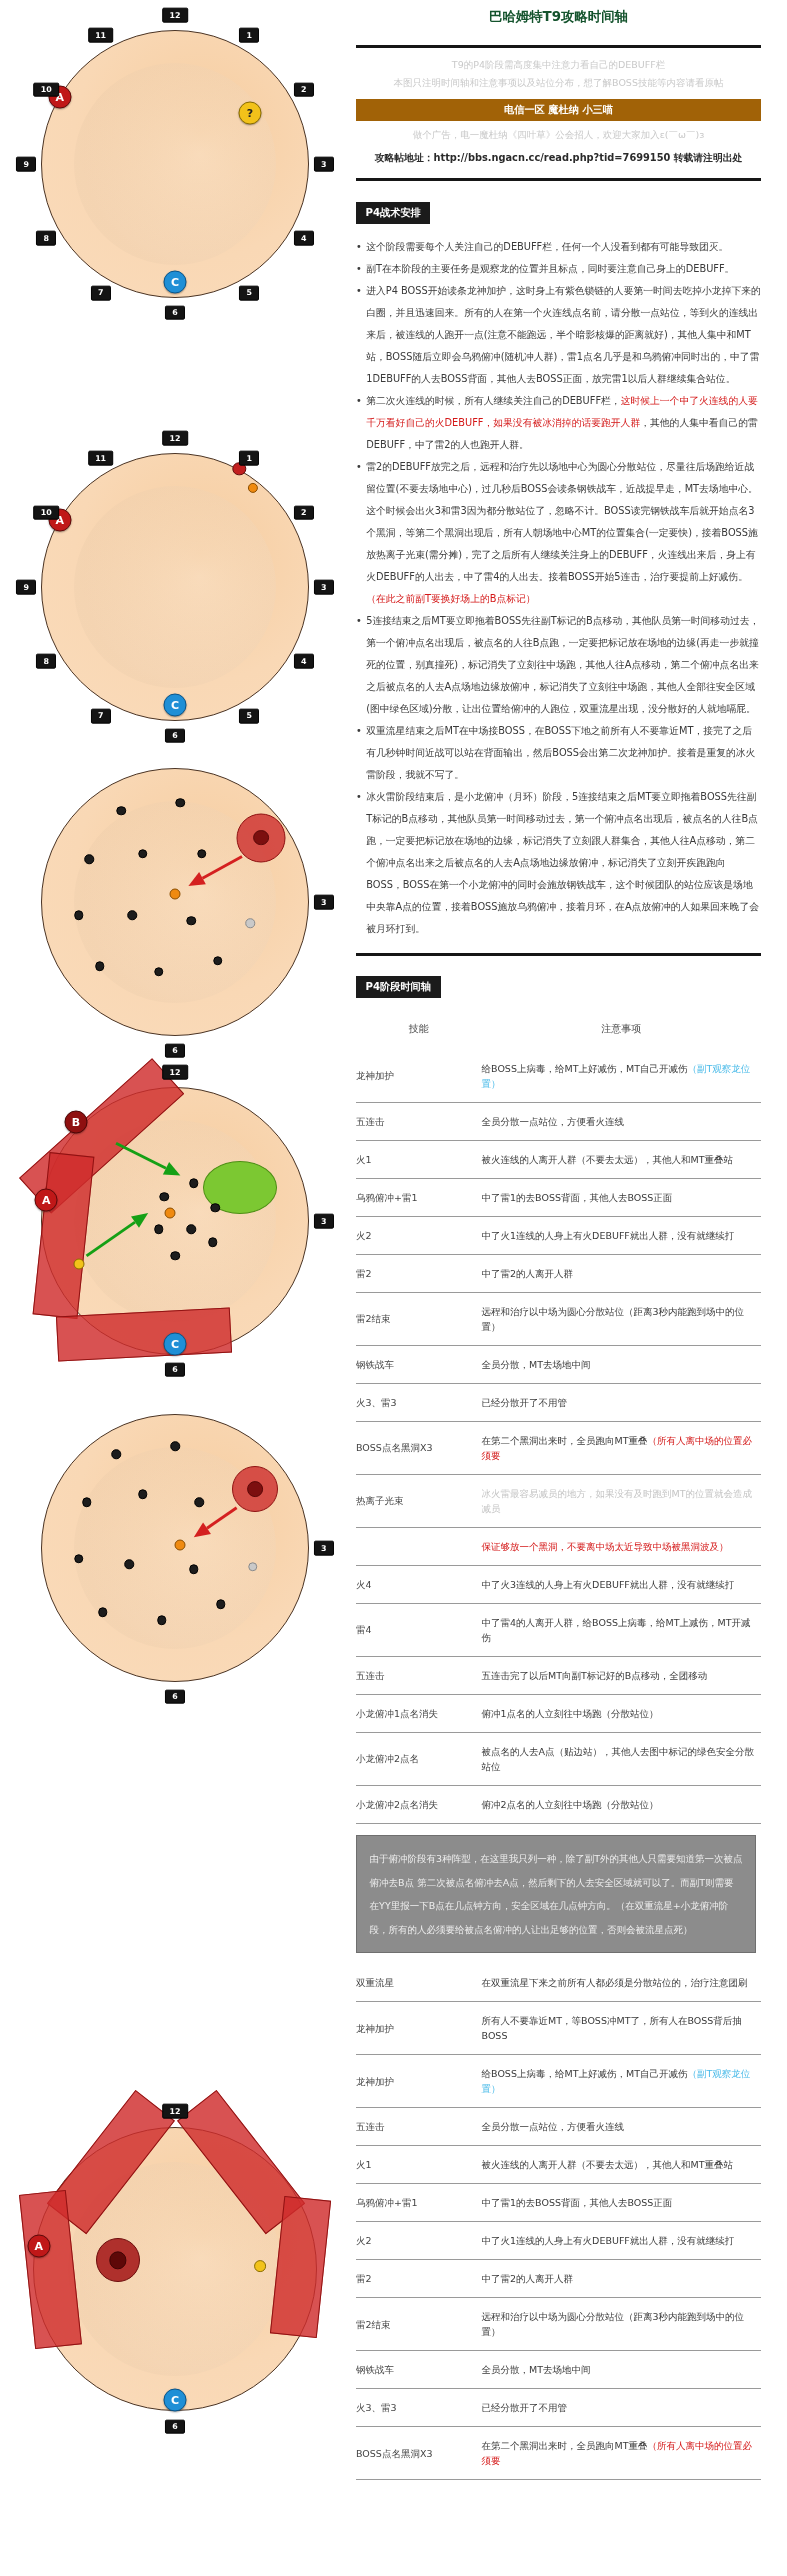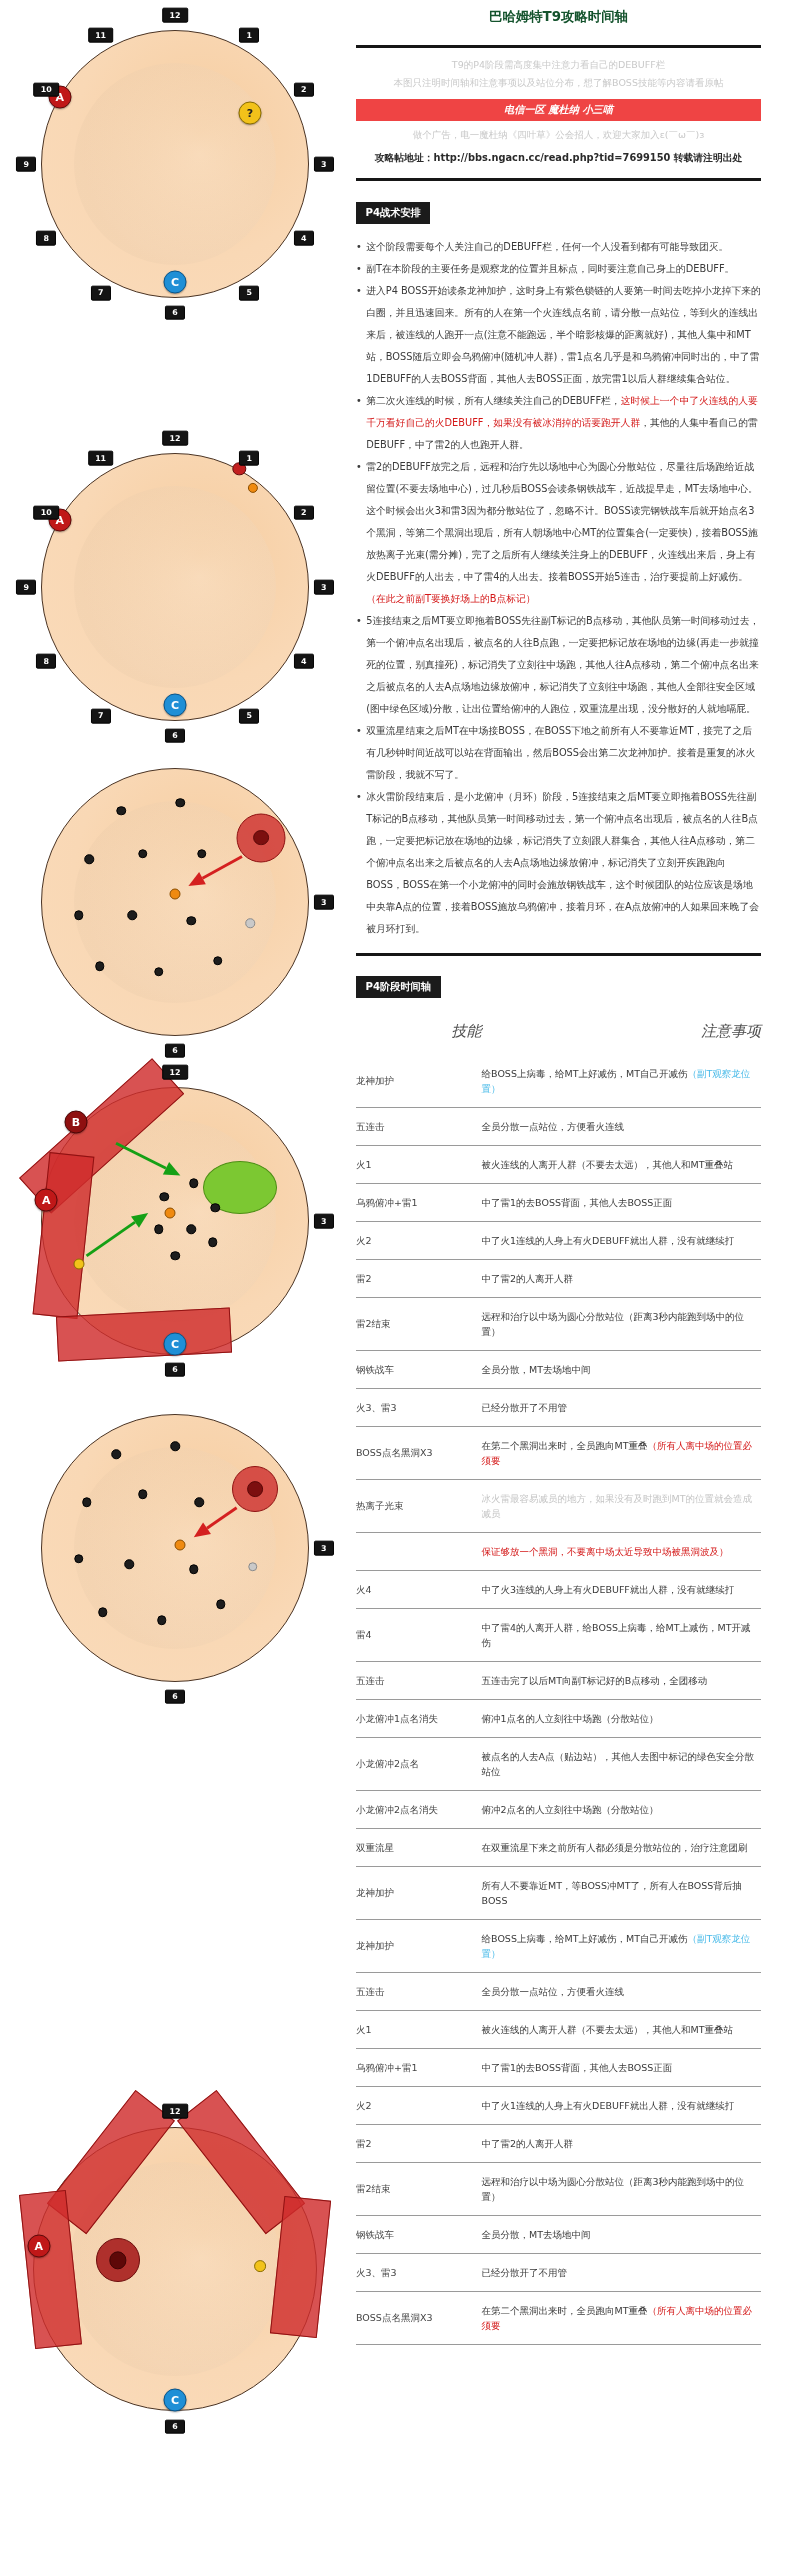--- a/index.html
+++ b/index.html
@@ -5,35 +5,35 @@
   html,body{margin:0;padding:0;background:#fff;}
   body{font-family:"DejaVu Sans","Liberation Sans",sans-serif;color:#3a3a3a;}
   #page{position:relative;width:788px;height:2576px;background:#fff;overflow:hidden;}
 
   
   .right{position:absolute;left:356px;top:0;width:405px;}
   .page-title{margin:7.9px 0 0;text-align:center;font-size:13.4px;font-weight:bold;color:#14532d;}
   .rule{height:3.2px;background:#161616;margin:19px 0 7.9px;}
   .rule.mid{margin:12.6px 0 0;}
   .subtle{text-align:center;font-size:9.5px;color:#c9c9c9;line-height:18px;margin:0;}
-  .server-bar{background:#ef4444;color:#fff;font-size:10.2px;font-weight:bold;text-align:center;padding:3.9px 0;margin:7px 0 5.5px;font-style:italic;}
+  .server-bar{background:#a16207;color:#fff;font-size:10.2px;font-weight:bold;text-align:center;padding:3.9px 0;margin:7px 0 5.5px;}
   .source-line{text-align:center;font-size:9.8px;color:#2b2b2b;font-weight:bold;margin:5.5px 0 0;line-height:15.8px;}
   .section-label{display:inline-block;background:#1b1b1b;color:#fff;font-size:10.2px;font-weight:bold;padding:3.9px 9.5px;margin:20.5px 0 7.9px;}
   ul.tactics{list-style:none;margin:4.7px 0 3.2px;padding:0;}
   ul.tactics li{position:relative;padding-left:10.2px;font-size:9.8px;line-height:22px;color:#3a3a3a;}
   ul.tactics li::before{content:"•";position:absolute;left:0;top:0;color:#3a3a3a;}
   .seg-n{color:#3a3a3a;}
   .seg-b{color:#222;font-weight:bold;}
   .seg-rb{color:#d41717;font-weight:bold;}
   .seg-r{color:#d41717;}
   .seg-blue{color:#46b9e8;}
   .seg-gray{color:#c4c4c4;}
 
   table.timeline{width:100%;border-collapse:collapse;margin-top:6.3px;font-size:9.5px;}
-  table.timeline th{font-weight:normal;color:#4f4f4f;font-size:15px;padding:9.5px 0 14px;text-align:right;font-style:italic;}
+  table.timeline th{font-weight:normal;color:#4f4f4f;font-size:10px;padding:9.5px 0 14px;text-align:center;}
   table.timeline td{padding:11px 4.7px 11px 0;vertical-align:middle;line-height:15px;}
   table.timeline tr.data-row td{border-bottom:0.8px solid #9a9a9a;}
   td.skill{width:31%;color:#454545;}
   td.note{width:69%;color:#3a3a3a;}
   td.panel-cell{padding:9.5px 0;}
   .gray-panel{background:#8c8c8c;border:0.8px solid #6f6f6f;color:#efefef;font-size:9.5px;line-height:23.6px;padding:11px 12.6px;}
 
   
   #diagram-layer{position:absolute;inset:0;}
   .diagram{position:absolute;}
@@ -284,20 +284,25 @@
             <td class="note"><span class="seg-n">俯冲1点名的人立刻往中场跑（分散站位）</span></td>
           </tr>
           <tr class="data-row">
             <td class="skill">小龙俯冲2点名</td>
             <td class="note"><span class="seg-n">被点名的人去A点（贴边站），其他人去图中标记的绿色安全分散站位</span></td>
           </tr>
           <tr class="data-row">
             <td class="skill">小龙俯冲2点名消失</td>
             <td class="note"><span class="seg-n">俯冲2点名的人立刻往中场跑（分散站位）</span></td>
           </tr>
+          <tr>
+            <td colspan="2" class="panel-cell">
+              <div class="gray-panel">由于俯冲阶段有3种阵型，在这里我只列一种，除了副T外的其他人只需要知道第一次被点俯冲去B点 第二次被点名俯冲去A点，然后剩下的人去安全区域就可以了。而副T则需要在YY里报一下B点在几点钟方向，安全区域在几点钟方向。（在双重流星+小龙俯冲阶段，所有的人必须要给被点名俯冲的人让出足够的位置，否则会被流星点死）</div>
+            </td>
+          </tr>
           <tr class="data-row">
             <td class="skill">双重流星</td>
             <td class="note"><span class="seg-n">在双重流星下来之前所有人都必须是分散站位的，治疗注意团刷</span></td>
           </tr>
           <tr class="data-row">
             <td class="skill">龙神加护</td>
             <td class="note"><span class="seg-n">所有人不要靠近MT，等BOSS冲MT了，所有人在BOSS背后抽BOSS</span></td>
           </tr>
           <tr class="data-row">
             <td class="skill">龙神加护</td>

